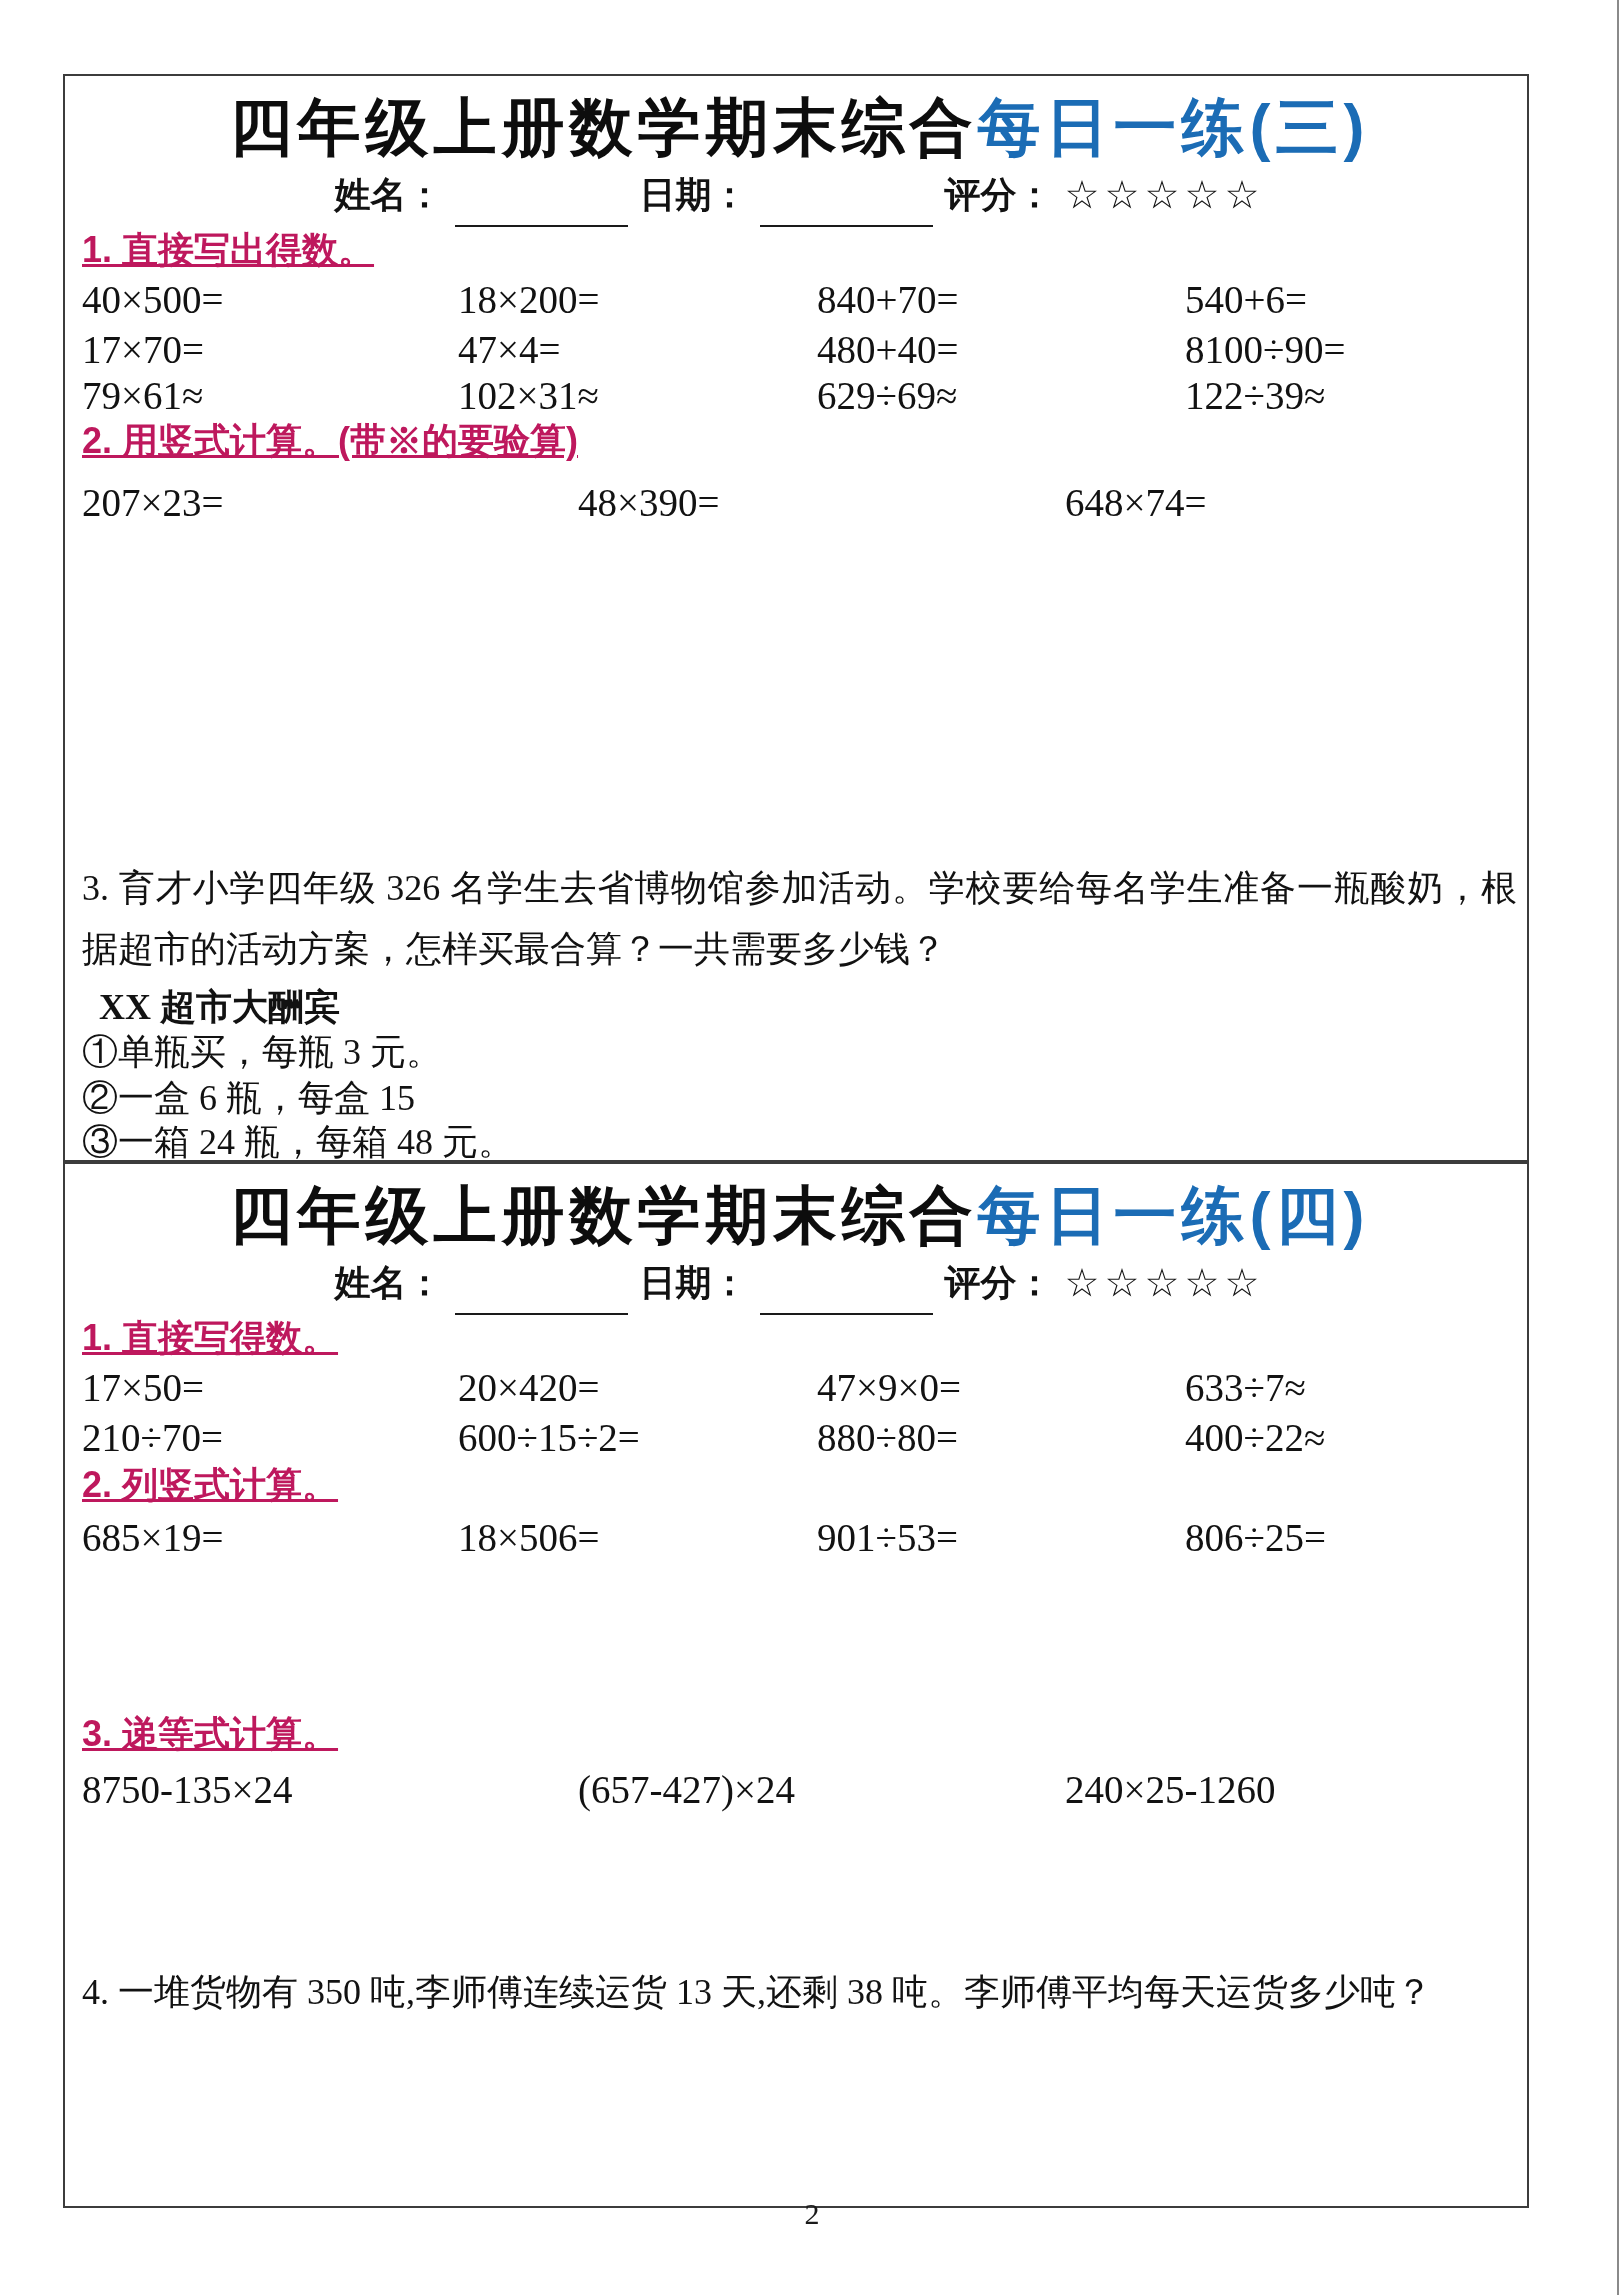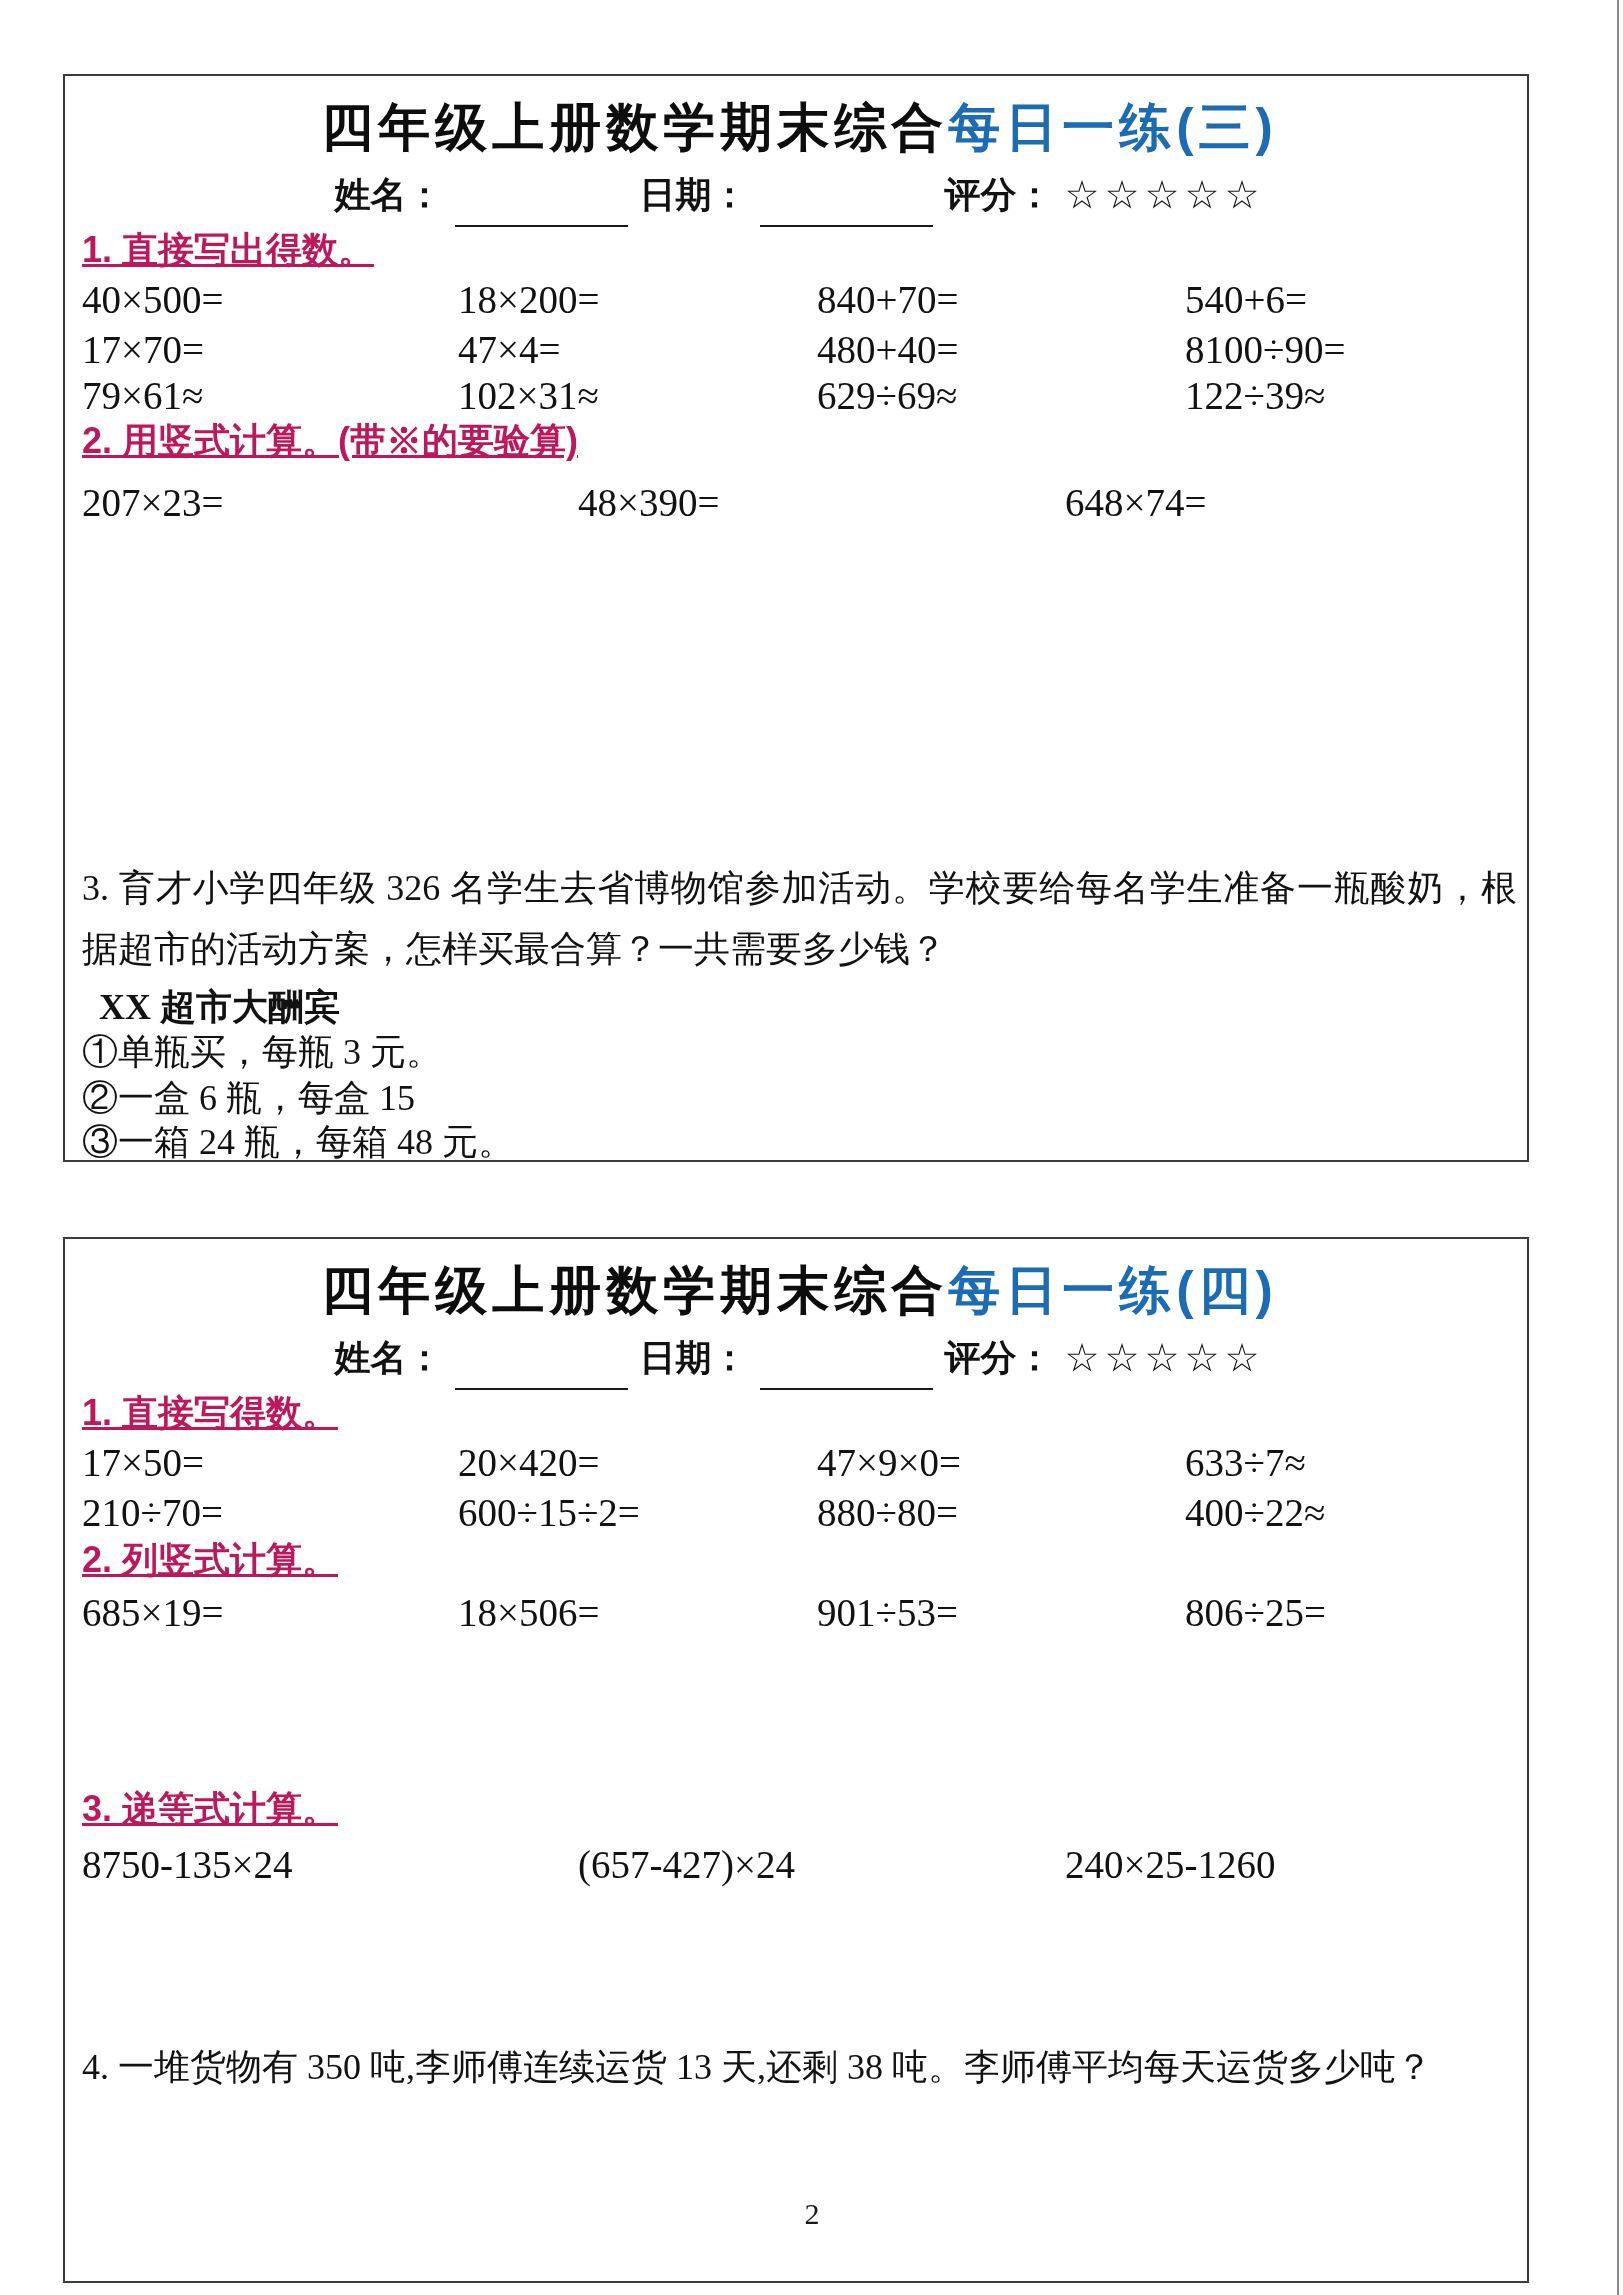--- a/index.html
+++ b/index.html
@@ -12,26 +12,26 @@
   }
   .sheet{
     position:absolute;
     left:63px;
     width:1466px;
     border:2.5px solid #3c3c3c;
     box-sizing:border-box;
     background:#ffffff;
   }
   #sheet3{top:74px;height:1088px;}
-  #sheet4{top:1237px;height:1046px;}
+  #sheet4{top:1162px;height:1046px;}
   .abs{position:absolute;left:17px;right:10px;}
   .sheet-title{
     top:12px;text-align:center;
     font-family:"Liberation Sans",sans-serif;
-    font-weight:900;font-size:52px;line-height:78px;
+    font-weight:900;font-size:63px;line-height:78px;
     letter-spacing:5px;white-space:nowrap;
     color:#0d0d0d;
   }
   .accent{color:#1b6cb5;}
   .name-row{
     top:96px;height:46px;
     display:flex;justify-content:center;align-items:flex-end;
     font-family:"Liberation Serif",serif;
     font-weight:bold;font-size:36px;line-height:46px;
     gap:12px;white-space:nowrap;

